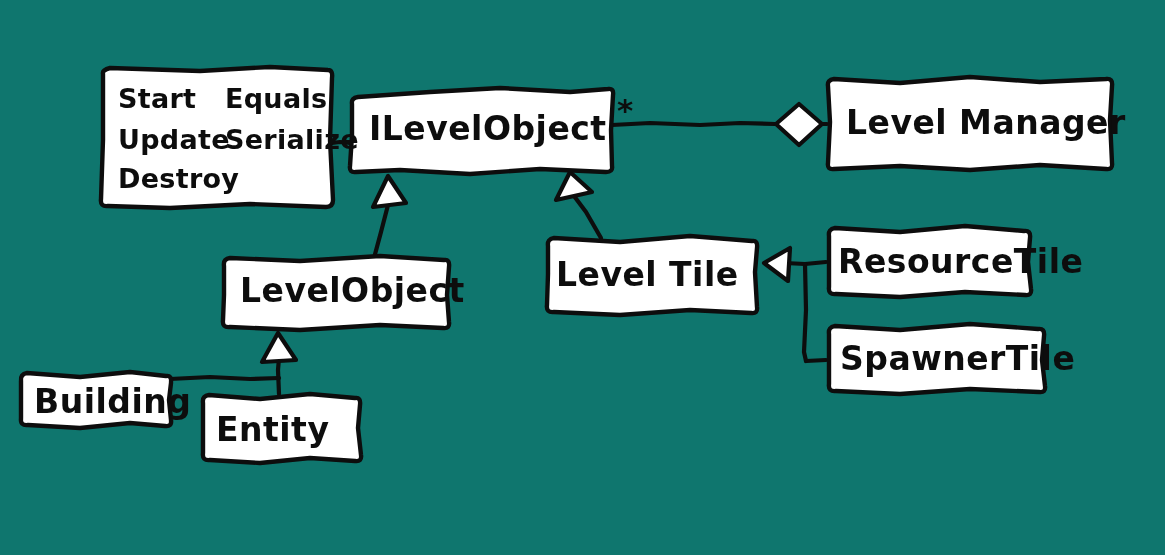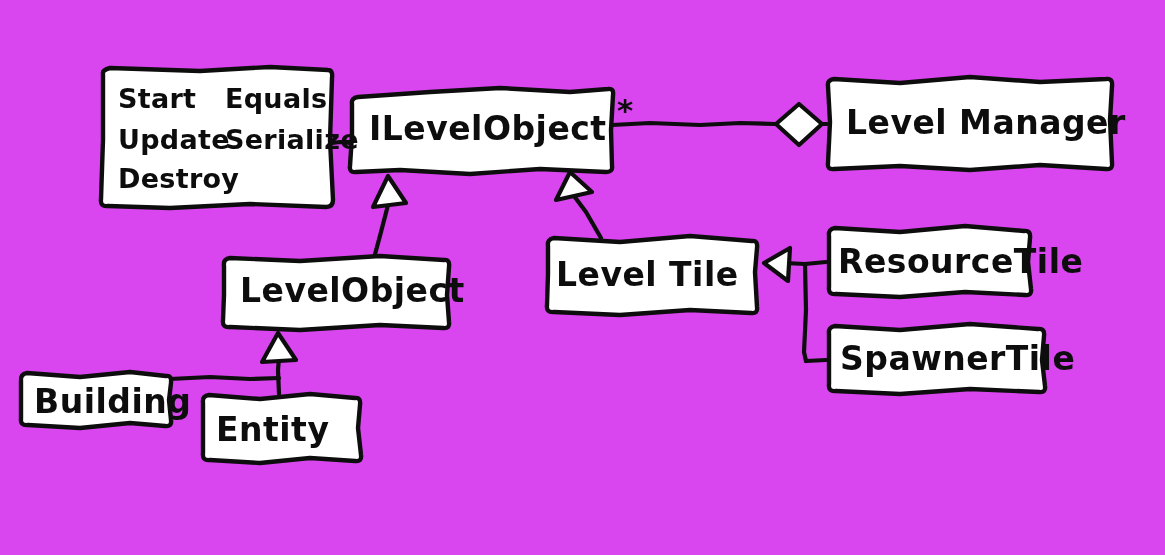--- a/index.html
+++ b/index.html
@@ -8,21 +8,21 @@
     padding: 0;
     background: #ffffff;
   }
   body {
     font-family: "DejaVu Sans", sans-serif;
   }
   #canvas-wrap {
     position: relative;
     width: 1165px;
     height: 555px;
-    background: #d946ef;
+    background: #0f766e;
     overflow: hidden;
   }
   svg#diagram {
     position: absolute;
     left: 0;
     top: 0;
     width: 1165px;
     height: 555px;
     display: block;
   }

